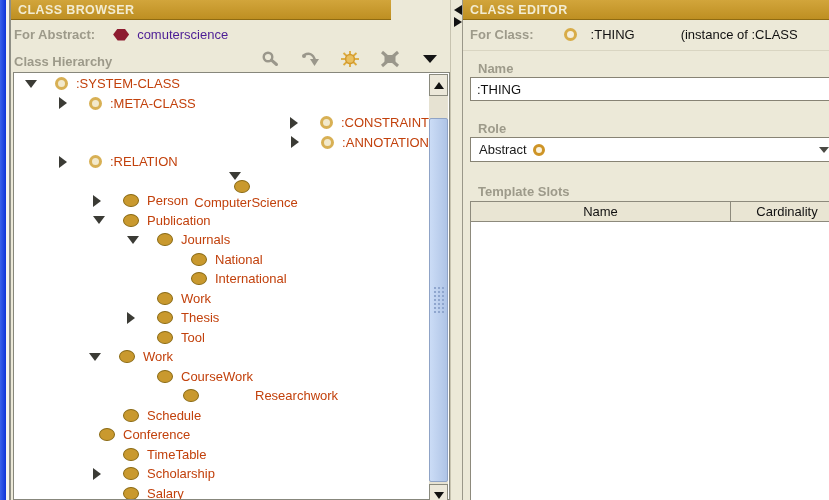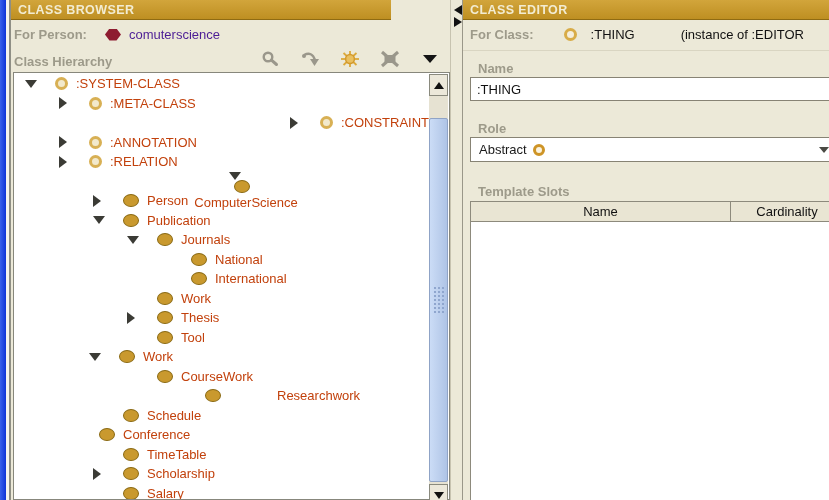--- a/index.html
+++ b/index.html
@@ -107,21 +107,21 @@
 
 <div id="root">
 
   <div class="edge-blue"></div>
   <div class="edge-white"></div>
   <div class="edge-gray"></div>
 
   <div class="titlebar" id="lp-title">CLASS BROWSER</div>
 
   <div id="for-project">
-    <span class="lbl">For Person:</span>
+    <span class="lbl">For Abstract:</span>
     <span class="proj-icon"></span>
     <span class="value">comuterscience</span>
   </div>
 
   <div id="class-hier-row" class="lbl">Class Hierarchy</div>
 
   <div id="tree-toolbar">
     <span class="tbtn">
       <svg width="18" height="16" viewBox="0 0 18 16">
         <circle cx="7" cy="6" r="4.3" fill="none" stroke="#9a978b" stroke-width="2.4"></circle>
@@ -176,32 +176,32 @@
           <span class="cicon system"></span>
           <span class="tlabel">:META-CLASS</span>
         </div>
         <div class="tree-row" style="padding-left: 41px; justify-content: flex-end;">
           <span class="twisty">
             <span class="tri-right"></span>
           </span>
           <span class="cicon system"></span>
           <span class="tlabel">:CONSTRAINT</span>
         </div>
+        <div class="tree-row" style="padding-left: 41px; justify-content: flex-end;">
+          <span class="twisty">
+            <span class="tri-right"></span>
+          </span>
+          <span class="cicon system"></span>
+          <span class="tlabel">:ANNOTATION</span>
+        </div>
         <div class="tree-row" style="padding-left: 41px;">
           <span class="twisty">
             <span class="tri-right"></span>
           </span>
           <span class="cicon system"></span>
-          <span class="tlabel">:ANNOTATION</span>
-        </div>
-        <div class="tree-row" style="padding-left: 41px;">
-          <span class="twisty">
-            <span class="tri-right"></span>
-          </span>
-          <span class="cicon system"></span>
           <span class="tlabel">:RELATION</span>
         </div>
         <div class="tree-row" style="padding-left: 41px; flex-direction: column;">
           <span class="twisty">
             <span class="tri-down"></span>
           </span>
           <span class="cicon user"></span>
           <span class="tlabel">ComputerScience</span>
         </div>
         <div class="tree-row" style="padding-left: 75px;">
@@ -257,21 +257,21 @@
             <span class="tri-down"></span>
           </span>
           <span class="cicon user"></span>
           <span class="tlabel">Work</span>
         </div>
         <div class="tree-row" style="padding-left: 109px;">
           <span class="twisty"></span>
           <span class="cicon user"></span>
           <span class="tlabel">CourseWork</span>
         </div>
-        <div class="tree-row" style="padding-left: 109px; gap: 48px;">
+        <div class="tree-row" style="padding-left: 87px; gap: 48px;">
           <span class="twisty"></span>
           <span class="cicon user"></span>
           <span class="tlabel">Researchwork</span>
         </div>
         <div class="tree-row" style="padding-left: 75px;">
           <span class="twisty"></span>
           <span class="cicon user"></span>
           <span class="tlabel">Schedule</span>
         </div>
         <div class="tree-row" style="padding-left: 51px;">
@@ -316,21 +316,21 @@
     <span class="div-arrow" id="div-right"></span>
   </div>
   <div class="rp-border"></div>
 
   <div class="titlebar" id="rp-title">CLASS EDITOR</div>
 
   <div id="for-class">
     <span class="lbl">For Class:</span>
     <span class="ring-icon"></span>
     <span class="cls">:THING</span>
-    <span class="note">(instance of :EDITOR</span>
+    <span class="note">(instance of :CLASS</span>
   </div>
   <div id="rp-sep"></div>
 
   <div id="name-label" class="lbl">Name</div>
   <input id="name-field" value=":THING" style="">
 
   <div id="role-label" class="lbl">Role</div>
   <div id="role-combo">
     <span>Abstract</span>
     <span class="donut"></span>

